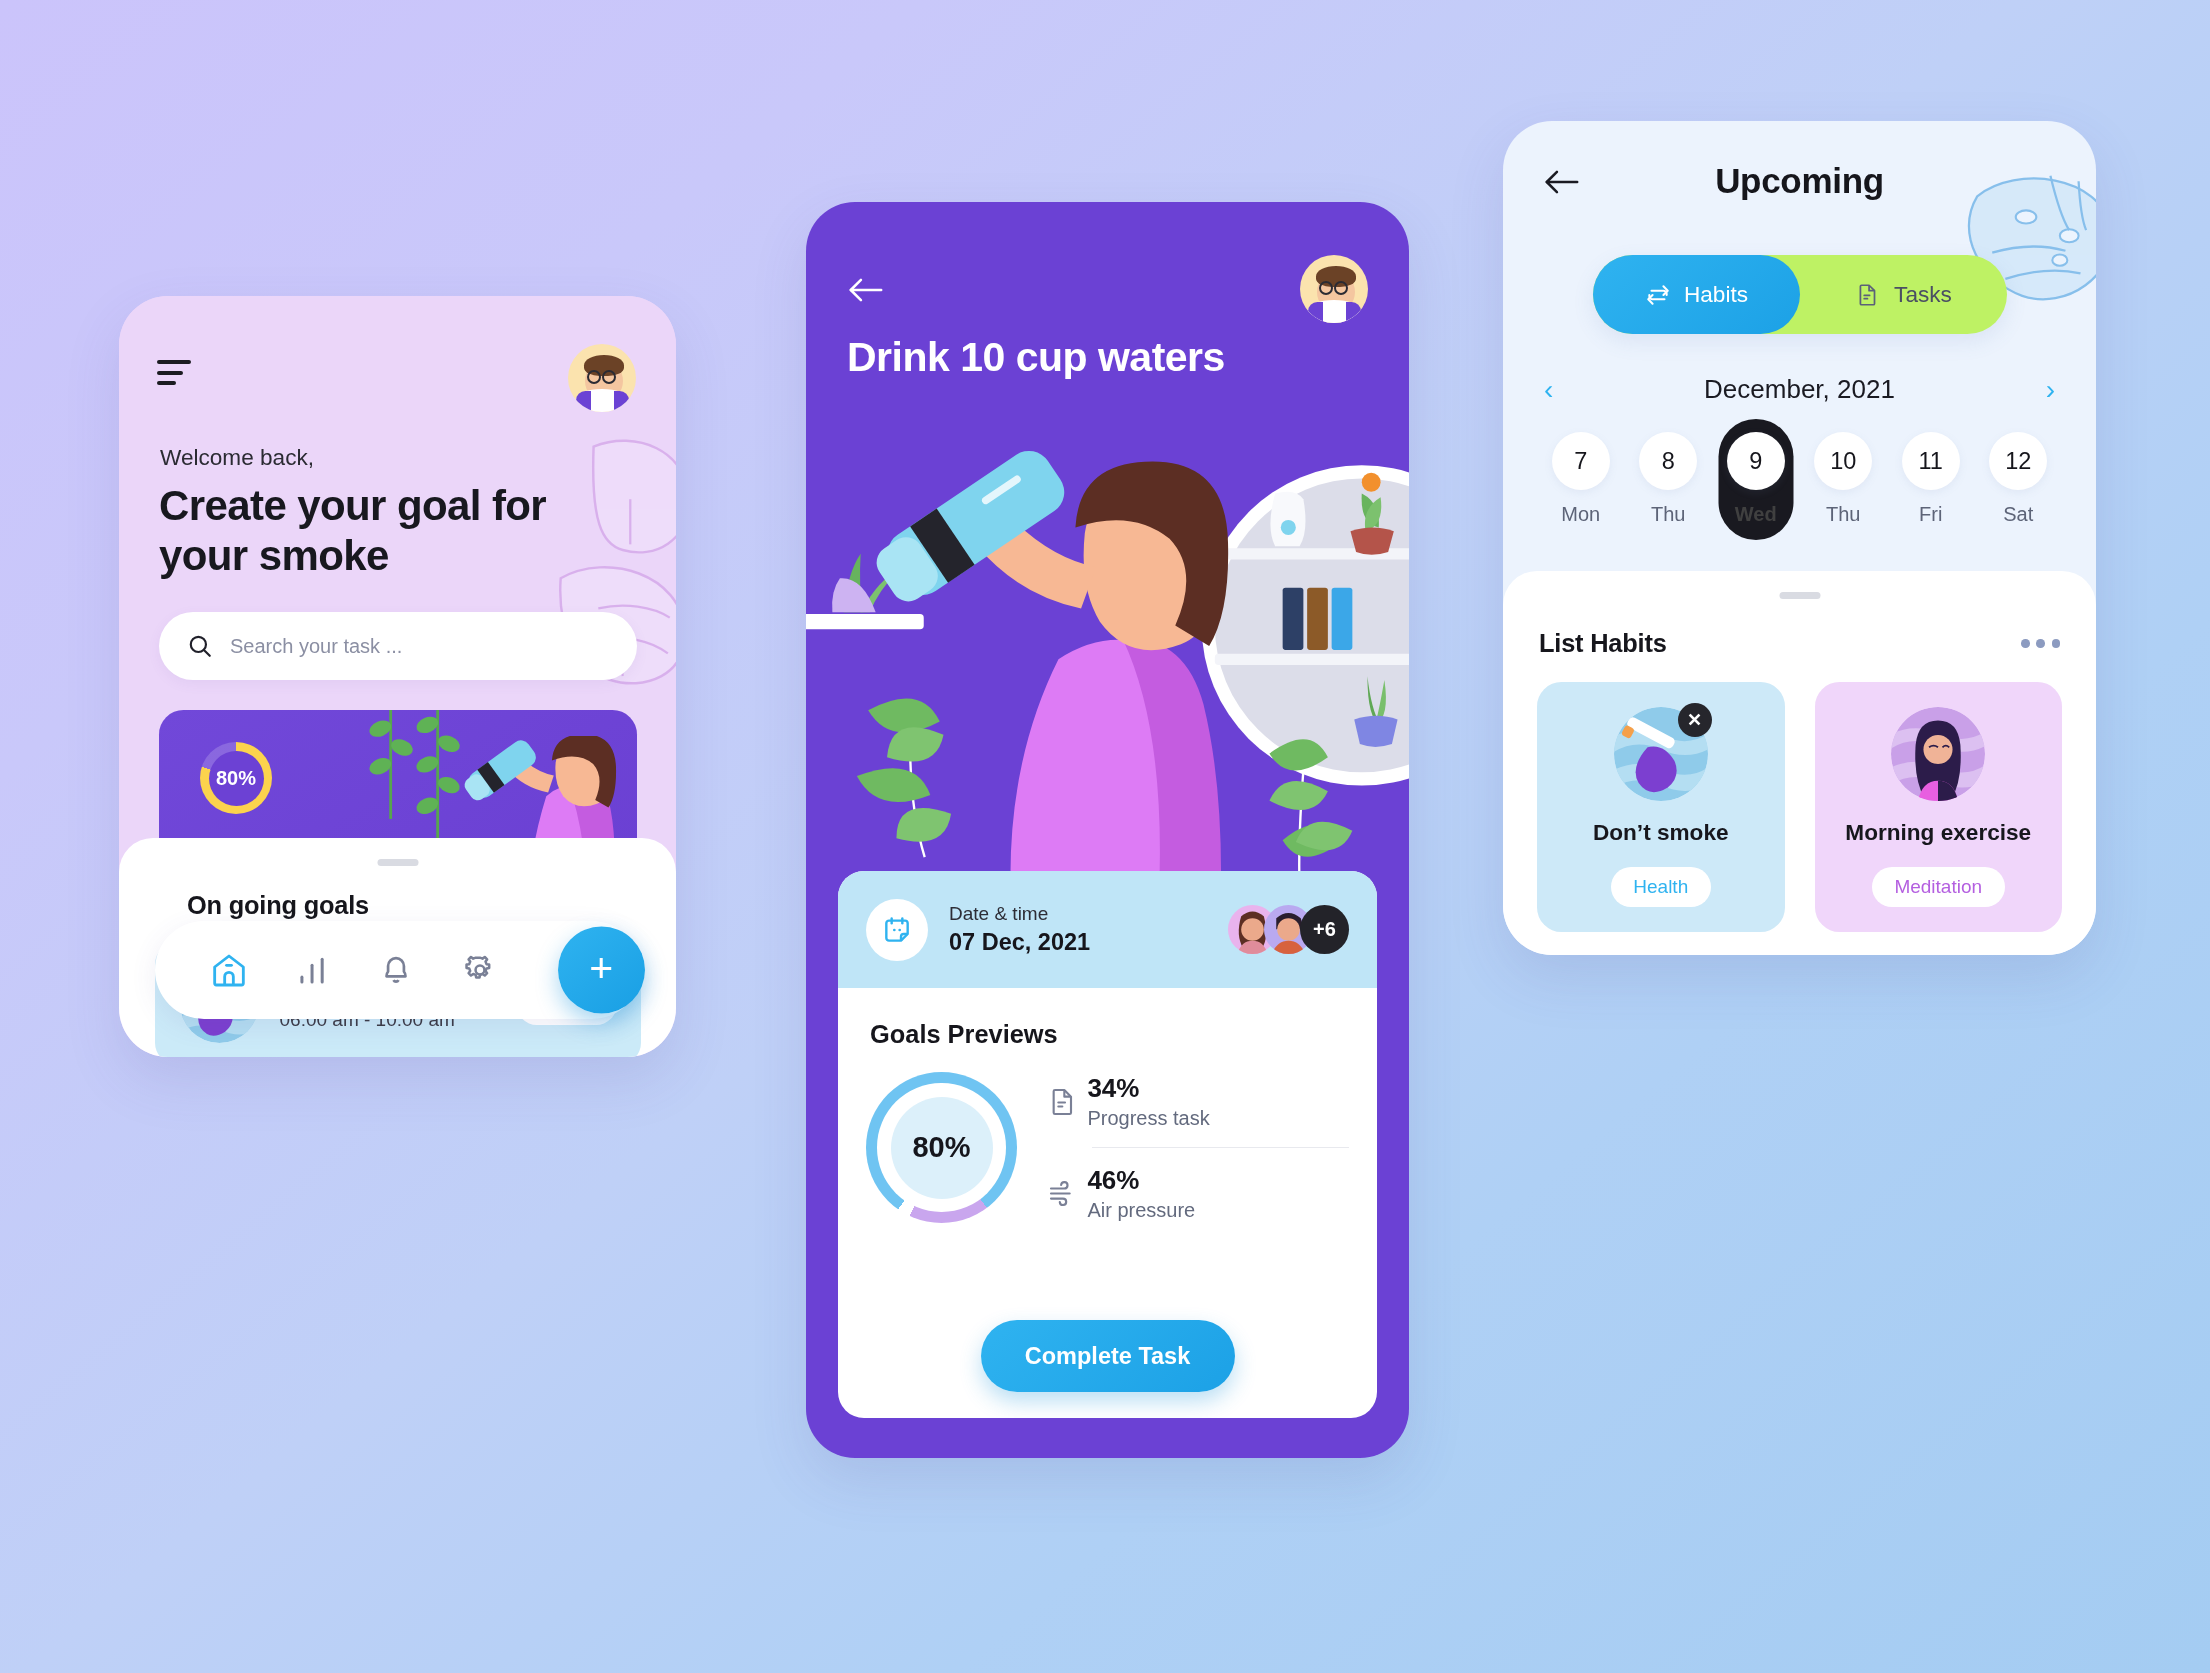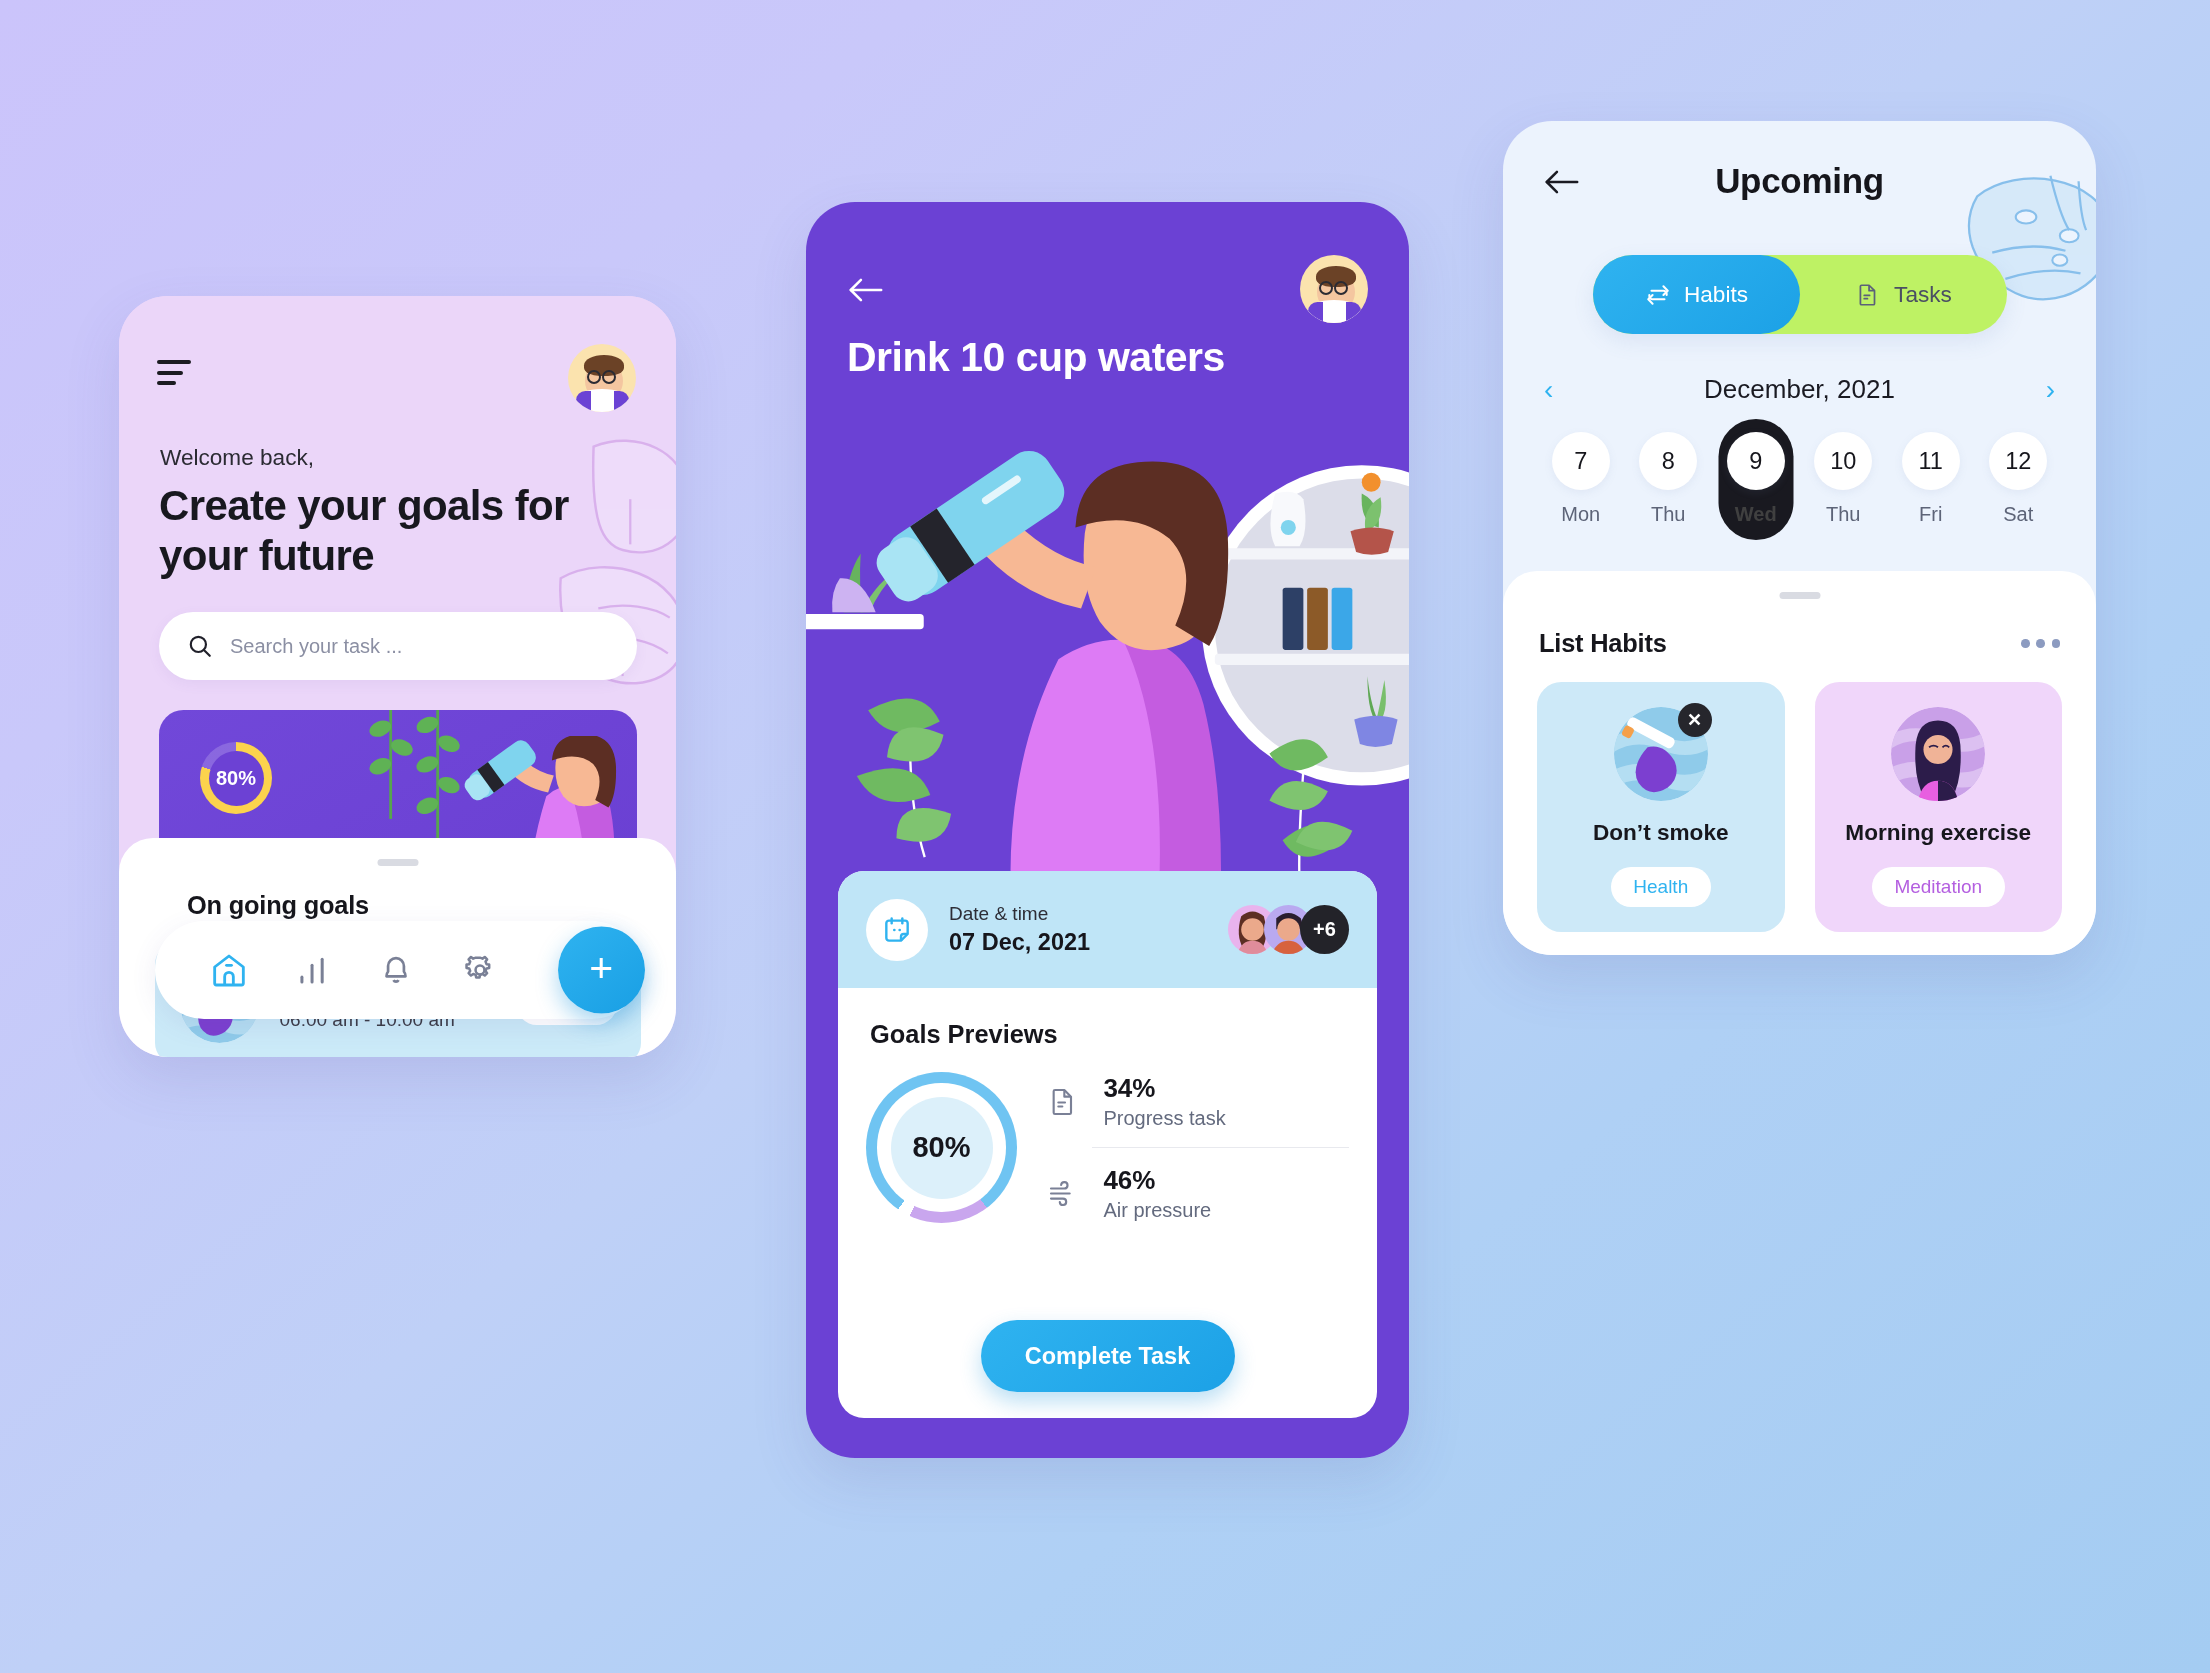--- a/index.html
+++ b/index.html
@@ -139,21 +139,21 @@
     background: conic-gradient(from 215deg, #6FC4F2 0deg 288deg, #C9A6EE 288deg 350deg, rgba(201,166,238,0) 350deg 360deg);
   }
   .donut::before {
     content:""; position:absolute; inset:11.3px; border-radius:50%; background:#fff;
   }
   .donut::after {
     content:""; position:absolute; inset:24.5px; border-radius:50%; background:#DCF0FA;
   }
   .donut span { position:absolute; inset:0; display:flex; align-items:center; justify-content:center; font-size:29px; font-weight:700; color:#16161c; z-index:3; }
   .stats { flex:1; padding-left:21px; }
-  .stat { display:flex; align-items:center; gap:24px; padding:9.4px 0; }
+  .stat { display:flex; align-items:center; gap:8px; padding:9.4px 0; }
   .stat-val { font-size:26px; font-weight:700; color:#16161c; }
   .stat-lbl { font-size:20px; color:#636a7e; margin-top:2.8px; }
   .stat-div { height:0.9px; background:#E8E9EE; margin:7.5px 0 7.5px 45px; }
   .btn-primary {
     position:absolute; left:50%; transform:translateX(-50%); bottom:26px;
     width:254px; height:72px; border-radius:36px; border:none;
     background:linear-gradient(140deg,#2FB3F0 0%,#1CA1E6 100%);
     color:#fff; font-size:23.5px; font-weight:700; font-family:inherit; cursor:pointer;
     box-shadow:0 9.4px 21px rgba(30,150,220,.30);
   }
@@ -242,21 +242,21 @@
       <div class="av-hair" style="left:16px; top:11.3px; width:40px; height:21px;"></div>
       <div class="av-glass" style="left:19px; top:26px; width:14px; height:14px;"></div>
       <div class="av-glass" style="left:34px; top:26px; width:14px; height:14px;"></div>
       <div class="av-shirt" style="width:53px; height:22.6px;"></div>
       <div class="av-coll-l" style="left:7.5px; width:15px; height:21px; border-radius:9.4px 0 0 0;"></div>
       <div class="av-coll-r" style="right:7.5px; width:15px; height:21px; border-radius:0 9.4px 0 0;"></div>
     </div>
   </div>
 
   <div class="welcome">Welcome back,</div>
-  <div class="headline">Create your goals for your future</div>
+  <div class="headline">Create your goal for your smoke</div>
 
   <div class="searchbar">
     <svg width="26" height="26" viewBox="0 0 24 24" fill="none" stroke="#20202a" stroke-width="2">
       <circle cx="10.5" cy="10.5" r="7"></circle>
         <line x1="15.6" y1="15.6" x2="21" y2="21" stroke-linecap="round"></line>
     </svg>
     <span class="search-ph">Search your task ...</span>
   </div>
 
   <div class="goal-card">

